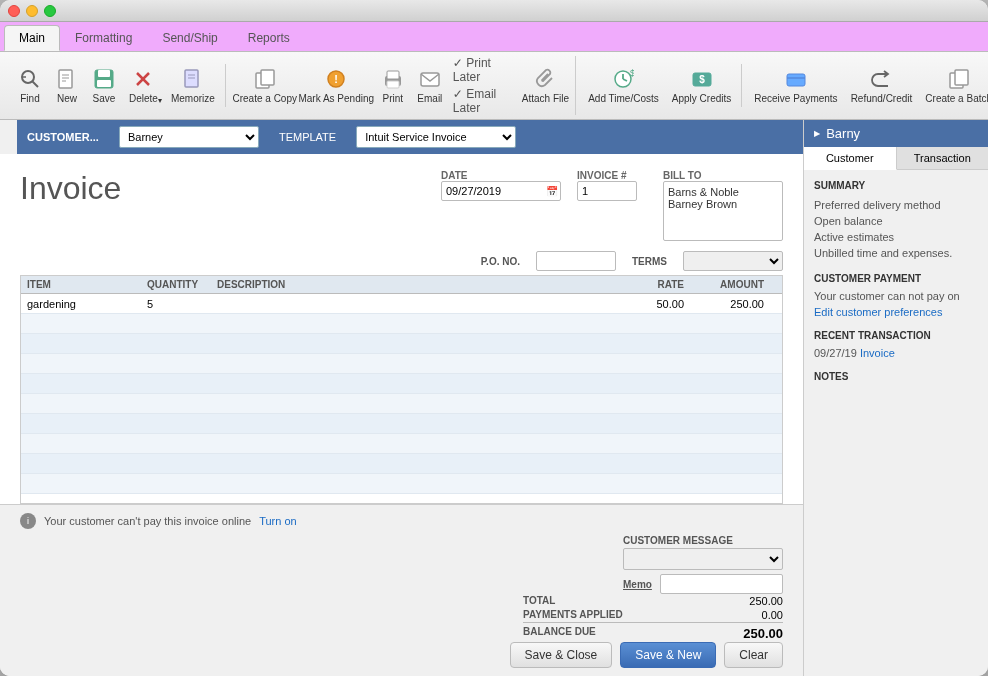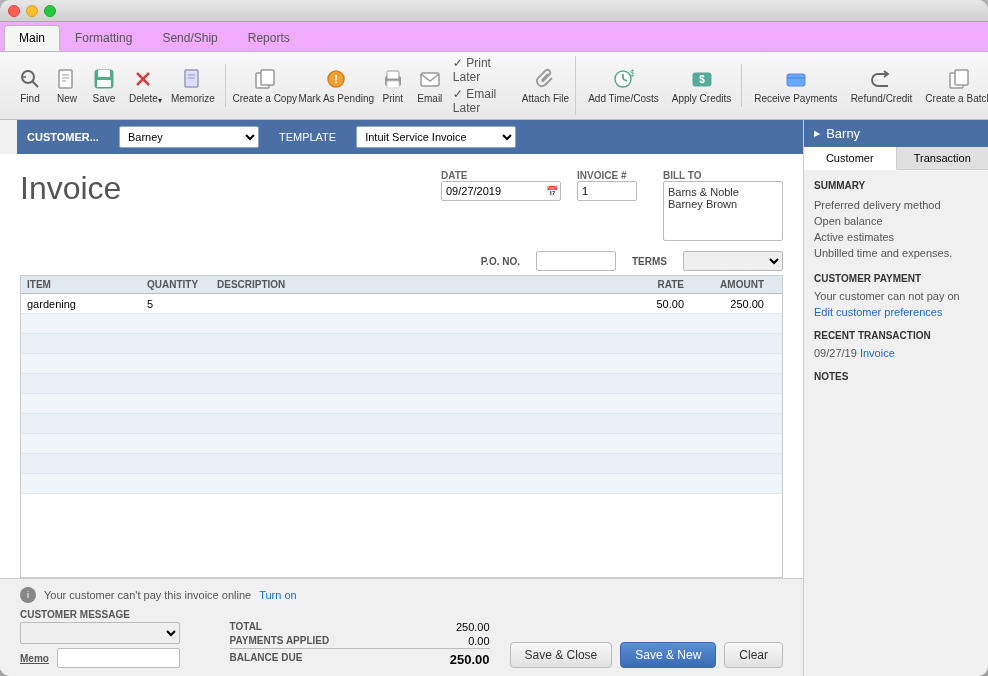--- a/index.html
+++ b/index.html
@@ -66,21 +66,21 @@
     .items-table tr:nth-child(odd) td { background: #e8f0f8; }
     .items-table tr:first-child td { background: white; }
     .items-table td.right { text-align: right; }
     
     
     .invoice-footer { background: #f0f0f0; border-top: 1px solid #ccc; padding: 8px 20px; }
     .payment-notice { display: flex; align-items: center; gap: 8px; margin-bottom: 6px; font-size: 11px; color: #555; }
     .payment-notice .icon-circle { width: 16px; height: 16px; border-radius: 50%; background: #888; color: white; display: flex; align-items: center; justify-content: center; font-size: 9px; flex-shrink: 0; }
     .turn-on { color: #1a6bc4; cursor: pointer; font-size: 11px; }
     
-    .footer-bottom { display: flex; align-items: flex-end; }
+    .footer-bottom { display: flex; align-items: flex-end; flex-direction: column; }
     .footer-left { flex: 1; }
     .customer-msg-label { font-size: 10px; color: #555; margin-bottom: 2px; font-weight: 600; }
     .customer-msg-select { width: 160px; height: 22px; border: 1px solid #bbb; border-radius: 2px; font-size: 11px; }
     .memo-row { display: flex; align-items: center; gap: 8px; margin-top: 4px; }
     .memo-label { font-size: 10px; color: #555; font-weight: 600; text-decoration: underline; }
     .memo-input { flex: 1; height: 20px; border: 1px solid #bbb; border-radius: 2px; font-size: 11px; padding: 0 4px; width: 120px; }
     
     .totals-section { min-width: 260px; font-size: 11px; }
     .total-row { display: flex; justify-content: space-between; padding: 1px 0; }
     .total-row .label { color: #555; font-size: 10px; font-weight: 600; }

